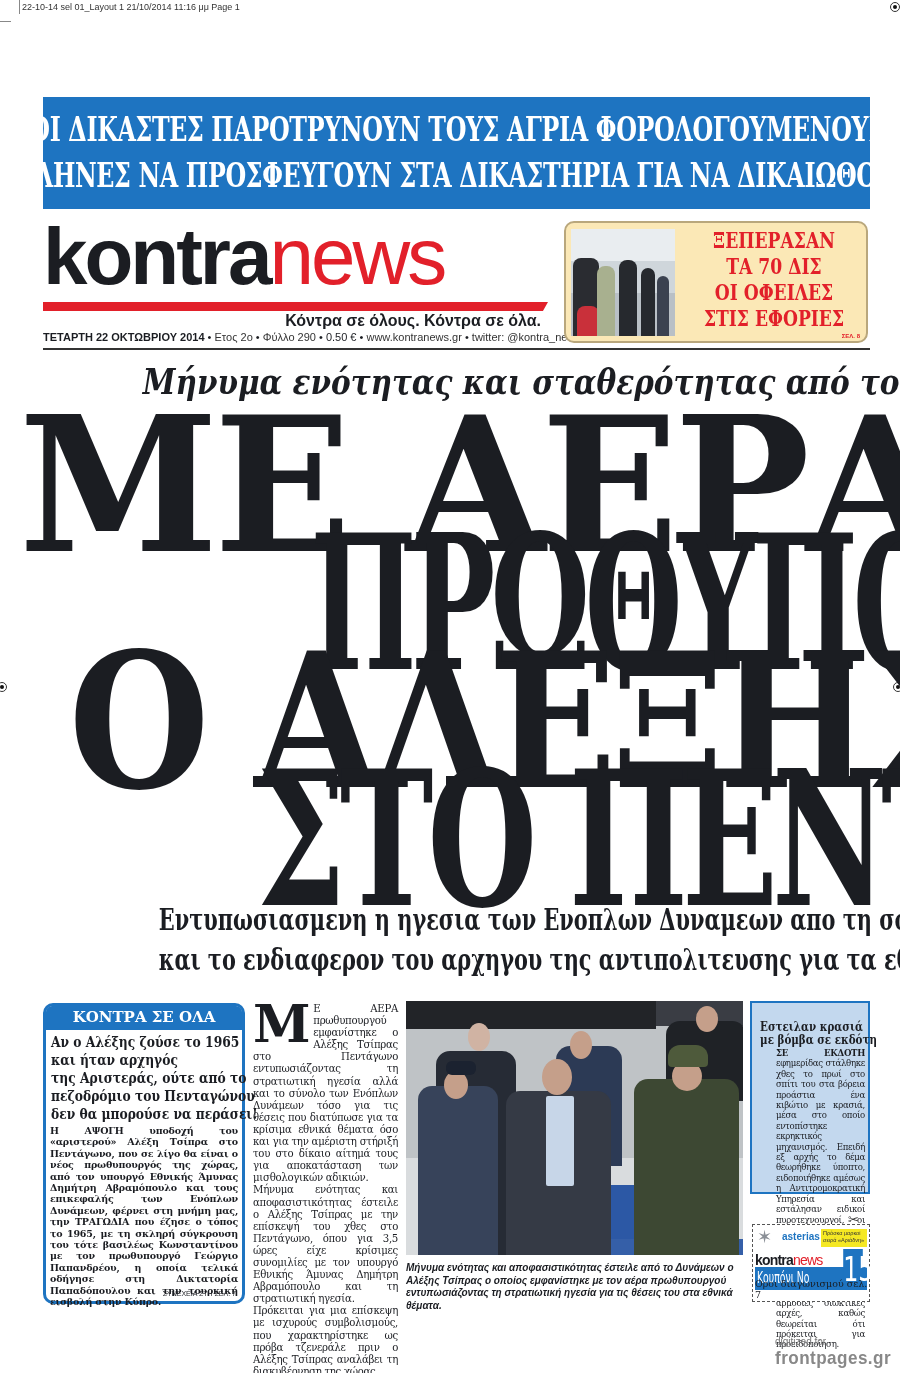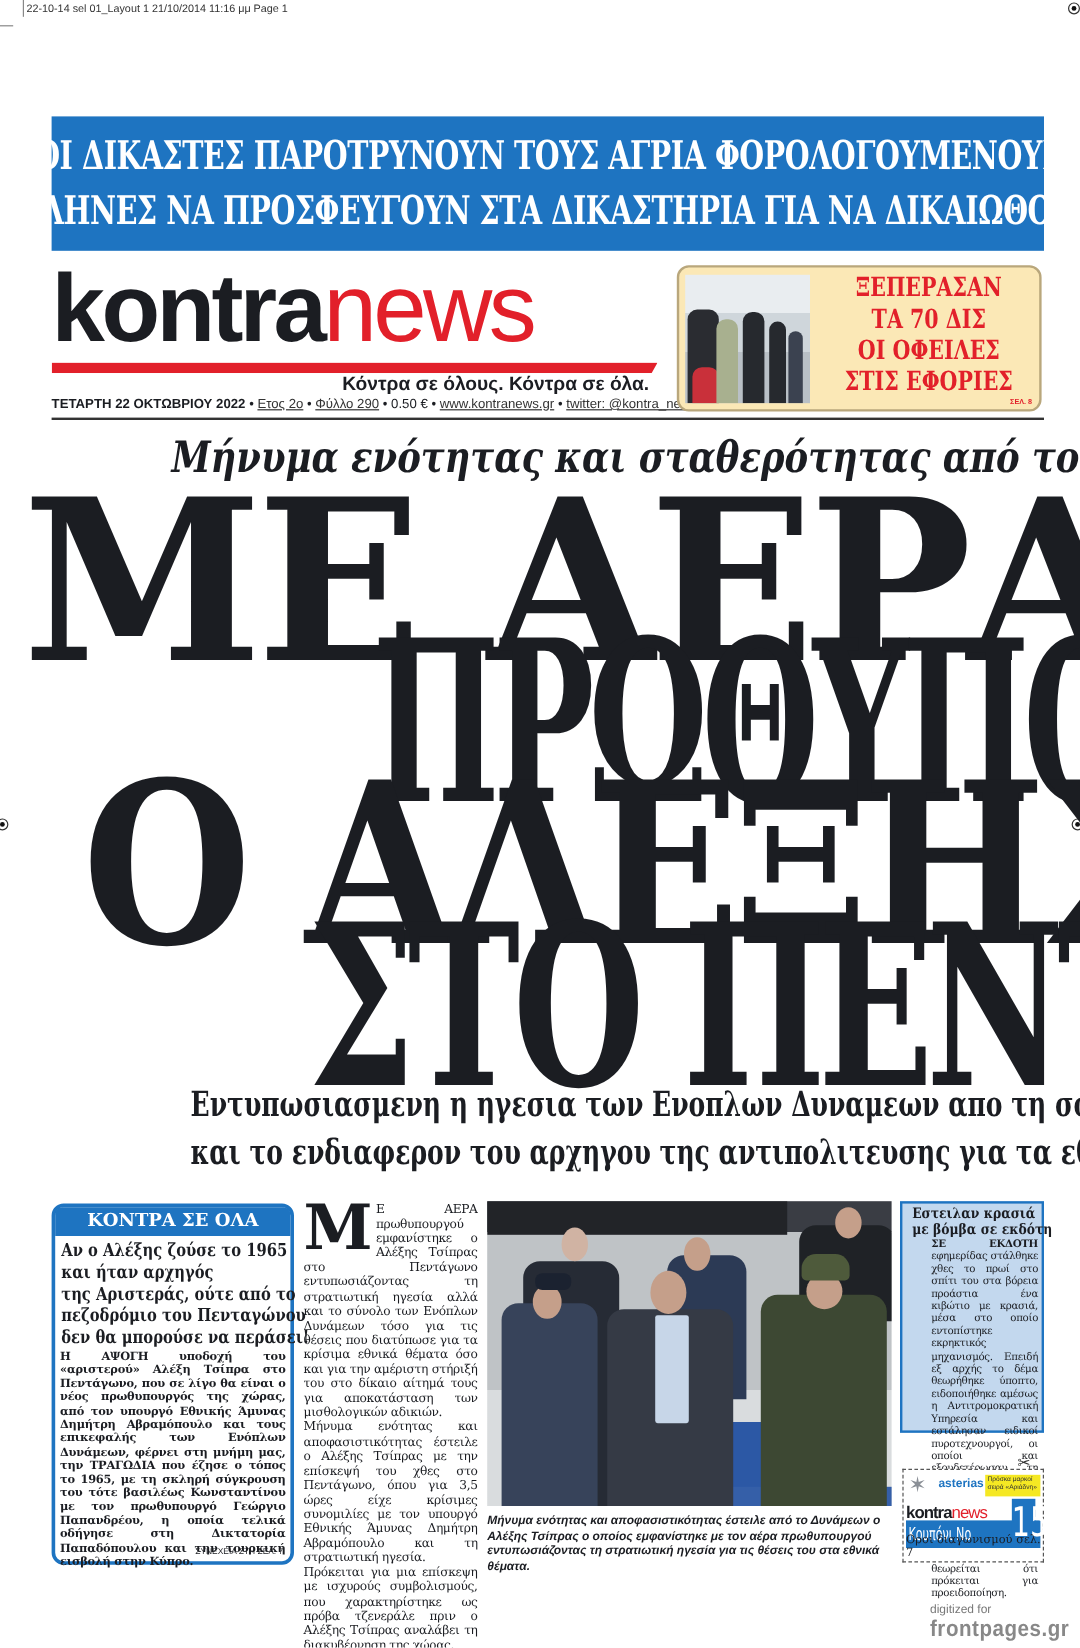--- a/index.html
+++ b/index.html
@@ -21,21 +21,21 @@
     transform: scaleX(0.72); white-space: nowrap; letter-spacing: -0.5px; }
 
   .masthead { position: absolute; left: 43px; top: 220px; width: 510px; height: 105px; }
   .logo { position: absolute; left: 0; top: -8px; white-space: nowrap; font-family: "Liberation Sans", sans-serif; font-size: 80px; line-height: 90px; letter-spacing: -3px; }
   .logo .kontra { font-weight: bold; color: #1b1d22; }
   .logo .news { color: #e2202a; font-weight: normal; }
   .red-bar { position: absolute; left: 0; top: 82px; width: 505px; height: 9px; background: #e2202a; clip-path: polygon(0 0, 100% 0, 99% 100%, 0 100%); }
   .tagline { position: absolute; right: 12px; top: 92px; font: bold 16px "Liberation Sans", sans-serif; color: #1b1d22; }
 
   .dateline { position: absolute; left: 43px; top: 331px; font: 11px "Liberation Sans", sans-serif; color: #1b1d22; white-space: nowrap; }
-  .dateline .dim { color: #333; text-decoration: underline; }
+  .dateline .dim { color: #333; }
   .rule { position: absolute; left: 43px; top: 348px; width: 827px; height: 2px; background: #333; }
 
   .promo { position: absolute; left: 564px; top: 221px; width: 304px; height: 122px; background: #fbe8b6; border: 2px solid #b9a77c; border-radius: 10px; }
   .promo-photo { position: absolute; left: 5px; top: 6px; width: 104px; height: 107px; overflow: hidden;
     background: linear-gradient(180deg, #e9edf0 0 30%, #cfd6db 30% 60%, #b9c0c6 60% 100%); }
   .promo-photo .person { position: absolute; bottom: 0; border-radius: 8px 8px 0 0; background: #26292e; }
   .promo-text { position: absolute; left: 118px; top: 4px; width: 180px; text-align: center; color: #e2202a; font-weight: bold;
     font-family: "DejaVu Serif", serif; font-size: 22px; line-height: 26px; }
   .promo-text span { display: block; transform: scaleX(0.78); white-space: nowrap; }
   .promo-page { position: absolute; right: 6px; bottom: 2px; font: bold 6px "Liberation Sans", sans-serif; color: #e2202a; }
@@ -75,21 +75,21 @@
     background: linear-gradient(180deg, #3a3d44 0 10%, #bfc3c6 10% 62%, #d9dcde 62% 100%); }
   .photo .car { position: absolute; left: 0; top: 0; width: 250px; height: 28px; background: #222428; }
   .photo .carpet { position: absolute; left: 70px; bottom: 0; width: 190px; height: 70px; background: #2c58a5; transform: skewX(-8deg); }
   .photo .step { position: absolute; left: 150px; bottom: 0; width: 190px; height: 16px; background: #355fa8; }
   .photo .fig { position: absolute; border-radius: 14px 14px 0 0; }
   .photo .head { position: absolute; border-radius: 50%; background: #c59f8a; }
 
   .caption { position: absolute; left: 406px; top: 1262px; width: 337px; font: italic bold 10px "Liberation Sans", sans-serif; line-height: 12.5px; color: #1b1d22; }
 
   .side-box { position: absolute; left: 750px; top: 1001px; width: 120px; height: 193px; background: #c3d8ee; border: 2px solid #1e74c1; }
-  .side-title { text-align: center; font: bold 12px "DejaVu Serif", serif; line-height: 13px; margin-top: 2px; color: #1b1d22; }
+  .side-title { text-align: center; font: bold 12px "DejaVu Serif", serif; line-height: 13px; margin-top: 18px; color: #1b1d22; }
   .side-title span { display: block; transform: scaleX(0.86); white-space: nowrap; }
   .side-body { padding: 1px 3px 0 3px; font: 8.6px "DejaVu Serif", serif; line-height: 10.4px; text-align: justify; color: #1b1d22; letter-spacing: -0.3px; margin-left: 21px; }
   .side-body b { font-weight: bold; }
 
   .scissors { position: absolute; left: 848px; top: 1212px; font: 13px "DejaVu Sans", sans-serif; color: #333; }
   .coupon { position: absolute; left: 752px; top: 1224px; width: 118px; height: 78px; border: 1px dashed #555; background: #fff; }
   .coupon-asterias { position: absolute; left: 4px; top: 3px; width: 60px; height: 20px; }
   .coupon-asterias .star { position: absolute; left: 0; top: -2px; font-size: 18px; color: #8a8f96; }
   .coupon-asterias .brand { position: absolute; left: 25px; top: 3px; font: bold 10px "Liberation Sans", sans-serif; color: #1e74c1; }
   .coupon-yellow { position: absolute; left: 68px; top: 4px; width: 46px; height: 18px; background: #f5e823; font: 5.5px "Liberation Sans", sans-serif; color: #333; padding: 1px 2px; line-height: 7px; }
@@ -120,21 +120,21 @@
 
 <div class="masthead">
   <div class="logo">
     <span class="kontra">kontra</span><span class="news">news</span>
   </div>
   <div class="red-bar"></div>
   <div class="tagline">Κόντρα σε όλους. Κόντρα σε όλα.</div>
 </div>
 
 <div class="dateline">
-  <b>ΤΕΤΑΡΤΗ 22 ΟΚΤΩΒΡΙΟΥ 2022</b>
+  <b>ΤΕΤΑΡΤΗ 22 ΟΚΤΩΒΡΙΟΥ 2014</b>
   <span>•</span>
   <span class="dim">Ετος 2ο</span>
   <span>•</span>
   <span class="dim">Φύλλο 290</span>
   <span>•</span>
   <span>0.50 €</span>
   <span>•</span>
   <span class="dim">www.kontranews.gr</span>
   <span>•</span>
   <span class="dim">twitter: @kontra_news</span>

